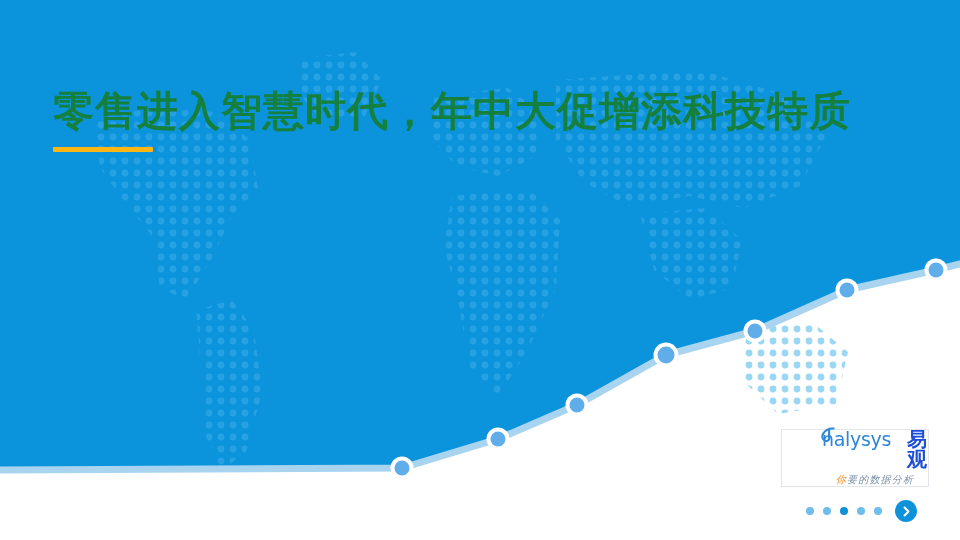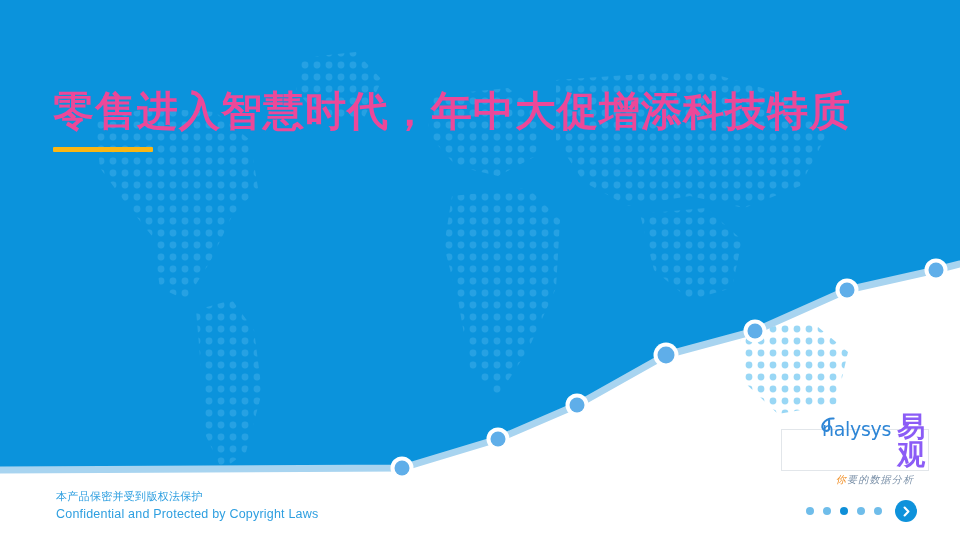--- a/index.html
+++ b/index.html
@@ -29,21 +29,21 @@
   
   .title-block {
     position: absolute;
     left: 53px;
     top: 88px;
     width: 870px;
   }
   .title-text {
     font-size: 41px;
     font-weight: bold;
-    color: #ec4899;
+    color: #15803d;
     letter-spacing: 1px;
     line-height: 1.15;
     white-space: nowrap;
     font-family: "Liberation Sans", "DejaVu Sans", sans-serif;
   }
   .title-rule {
     margin-top: 12px;
     width: 100px;
     height: 5px;
     background: #FBB613;
@@ -66,21 +66,21 @@
     font-size: 12.5px;
     letter-spacing: .2px;
   }
 
   
   .logo-card {
     position: absolute;
     left: 781px;
     top: 429px;
     width: 148px;
-    height: 42px;
+    height: 58px;
     background: #ffffff;
     border: 1px solid #e2e6ea;
     box-sizing: border-box;
     display: flex;
     flex-direction: column;
     align-items: center;
     justify-content: center;
     padding-left: 40px;
   }
   .logo-main {
@@ -95,24 +95,25 @@
     font-family: "DejaVu Sans", sans-serif;
     letter-spacing: -0.3px;
     position: relative;
   }
   .logo-swirl {
     position: absolute;
     left: -1px;
     top: -3px;
   }
   .logo-cn {
-    font-size: 28px;
+    font-size: 20px;
     font-weight: bold;
-    color: #8b5cf6;
+    color: #1d4ed8;
     letter-spacing: 1px;
+    text-align: right;
   }
   .logo-tag {
     margin-top: 4px;
     font-size: 10px;
     letter-spacing: 1.2px;
     color: #7A90A8;
     font-style: italic;
     text-align: center;
   }
   .logo-tag .hl { color: #F08A1C; }
@@ -232,24 +233,20 @@
       <circle cx="936" cy="270" r="11.5" fill="#ffffff"></circle>
         <circle cx="936" cy="270" r="7.5" fill="#5FAEE9"></circle>
     </g>
   </svg>
 
   <div class="title-block">
     <div class="title-text">零售进入智慧时代，年中大促增添科技特质</div>
     <div class="title-rule"></div>
   </div>
 
-  <div class="footer-note">
-    <div class="footer-cn">本产品保密并受到版权法保护</div>
-    <div class="footer-en">Confidential and Protected by Copyright Laws</div>
-  </div>
 
   <div class="logo-card">
     <div class="logo-main">
       <span class="logo-en">
         <svg class="logo-swirl" width="14" height="17" viewBox="0 0 14 17">
           <path d="M12.6,1.5 C8.4,1.2 4.2,3.2 2.2,6.6 C0.6,9.4 1.4,12.6 3.9,13.6 C5.6,14.3 7.4,13.6 8.1,12.1" fill="none" stroke="#2E86D6" stroke-width="2.1" stroke-linecap="round"></path>
           <path d="M8.1,12.1 L8.1,3.4" fill="none" stroke="#2E86D6" stroke-width="2.1" stroke-linecap="round"></path>
         </svg>
         <span>nalysys</span>
       </span>

